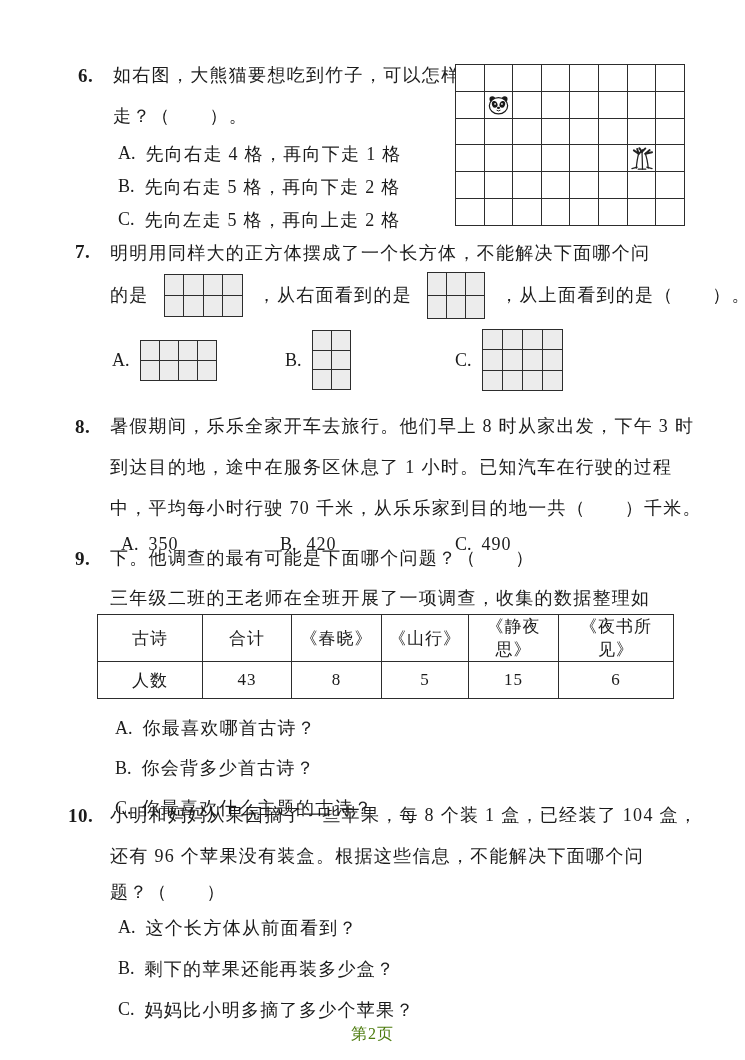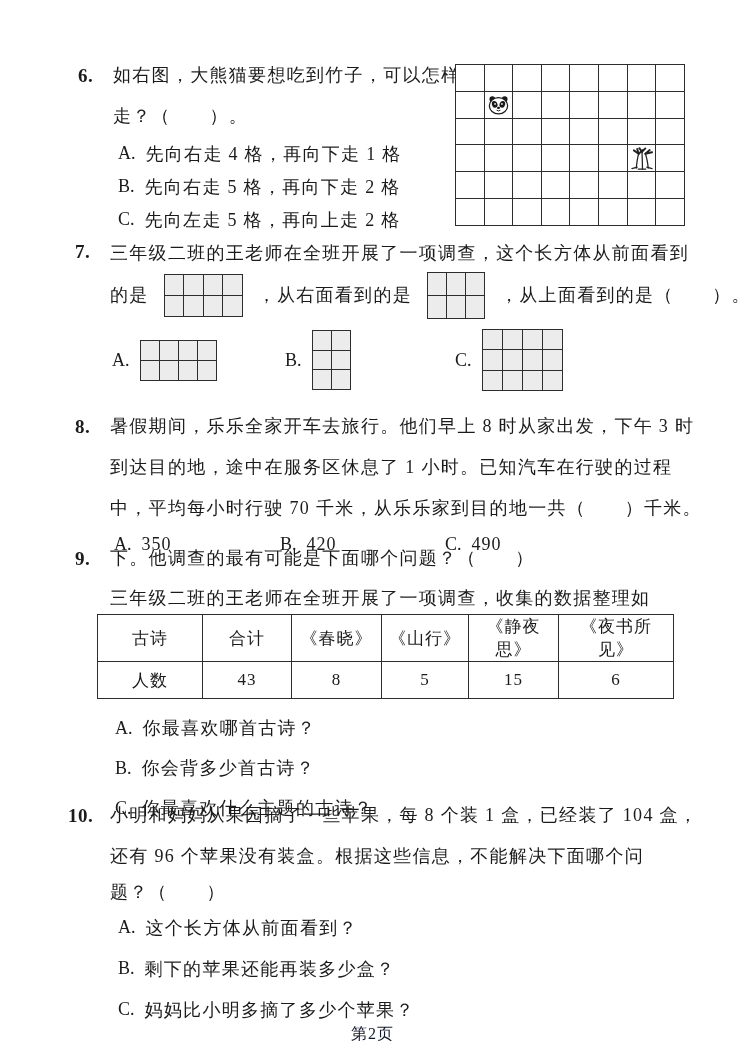--- a/index.html
+++ b/index.html
@@ -42,21 +42,21 @@
     border:1px solid #2d2d2d; height:37px; text-align:center; vertical-align:middle;
     font-weight:normal; font-size:17px; letter-spacing:1px; padding:0 4px;
   }
   .q9opt, .q10opt { height:40px; }
   .q10opt { height:41px; }
   .q9opt { padding-left:5px; }
   .q10opt { padding-left:8px; }
   .q8 .qline, .q9 .qline, .q10 .qline { }
   .lineShort { height:30px !important; line-height:30px !important; }
   .footer { position:absolute; top:1024px; left:0; width:745px; text-align:center;
-            font-size:16px; letter-spacing:1px; color:#0f172a; }
+            font-size:16px; letter-spacing:1px; color:#4d7c0f; }
 </style>
 </head>
 <body>
 
 <div class="page">
 
   <div class="q" style="top:55px;left:78px;">
     <span class="qnum">6.</span>
     <div class="qbody" style="width:360px;">
       <div class="qline">如右图，大熊猫要想吃到竹子，可以怎样</div>
@@ -152,21 +152,21 @@
         <div class="gcell"></div>
         <div class="gcell"></div>
         <div class="gcell"></div>
         <div class="gcell"></div>
       </div>
   </div>
 
   <div class="q" style="top:238px;left:75px;">
     <span class="qnum" style="top:3px;">7.</span>
     <div class="qbody">
-      <div class="qline" style="height:30px;line-height:30px;">三年级二班的王老师在全班开展了一项调查，这个长方体从前面看到</div>
+      <div class="qline" style="height:30px;line-height:30px;">明明用同样大的正方体摆成了一个长方体，不能解决下面哪个问</div>
       <div class="q7line2">
         <span>的是</span>
         <span class="ggrid gfilled grid-front" style="grid-template-columns: repeat(4, var(--cw)); grid-template-rows: repeat(2, var(--ch));">
             <div class="gcell"></div>
             <div class="gcell"></div>
             <div class="gcell"></div>
             <div class="gcell"></div>
             <div class="gcell"></div>
             <div class="gcell"></div>
             <div class="gcell"></div>
@@ -229,27 +229,27 @@
     </div>
   </div>
 
   <div class="q q8" style="top:406px;left:75px;">
     <span class="qnum">8.</span>
     <div class="qbody">
       <div class="qline">暑假期间，乐乐全家开车去旅行。他们早上 8 时从家出发，下午 3 时</div>
       <div class="qline">到达目的地，途中在服务区休息了 1 小时。已知汽车在行驶的过程</div>
       <div class="qline">中，平均每小时行驶 70 千米，从乐乐家到目的地一共（　　）千米。</div>
       <div class="q8opts">
-        <span class="q8opt" style="left:4px;">
+        <span class="q8opt" style="left:11px;">
           <span class="olabel">A.</span><span>350</span>
         </span>
         <span class="q8opt" style="left:170px;">
           <span class="olabel">B.</span><span>420</span>
         </span>
-        <span class="q8opt" style="left:335px;font-family:Liberation Serif, serif;">
+        <span class="q8opt" style="left:345px;font-family:Liberation Serif, serif;">
           <span class="olabel">C.</span><span>490</span>
         </span>
       </div>
     </div>
   </div>
 
   <div class="q q9" style="top:538px;left:75px;">
     <span class="qnum">9.</span>
     <div class="qbody">
       <div class="qline" style="height:40px;line-height:40px;">下。他调查的最有可能是下面哪个问题？（　　）</div>

